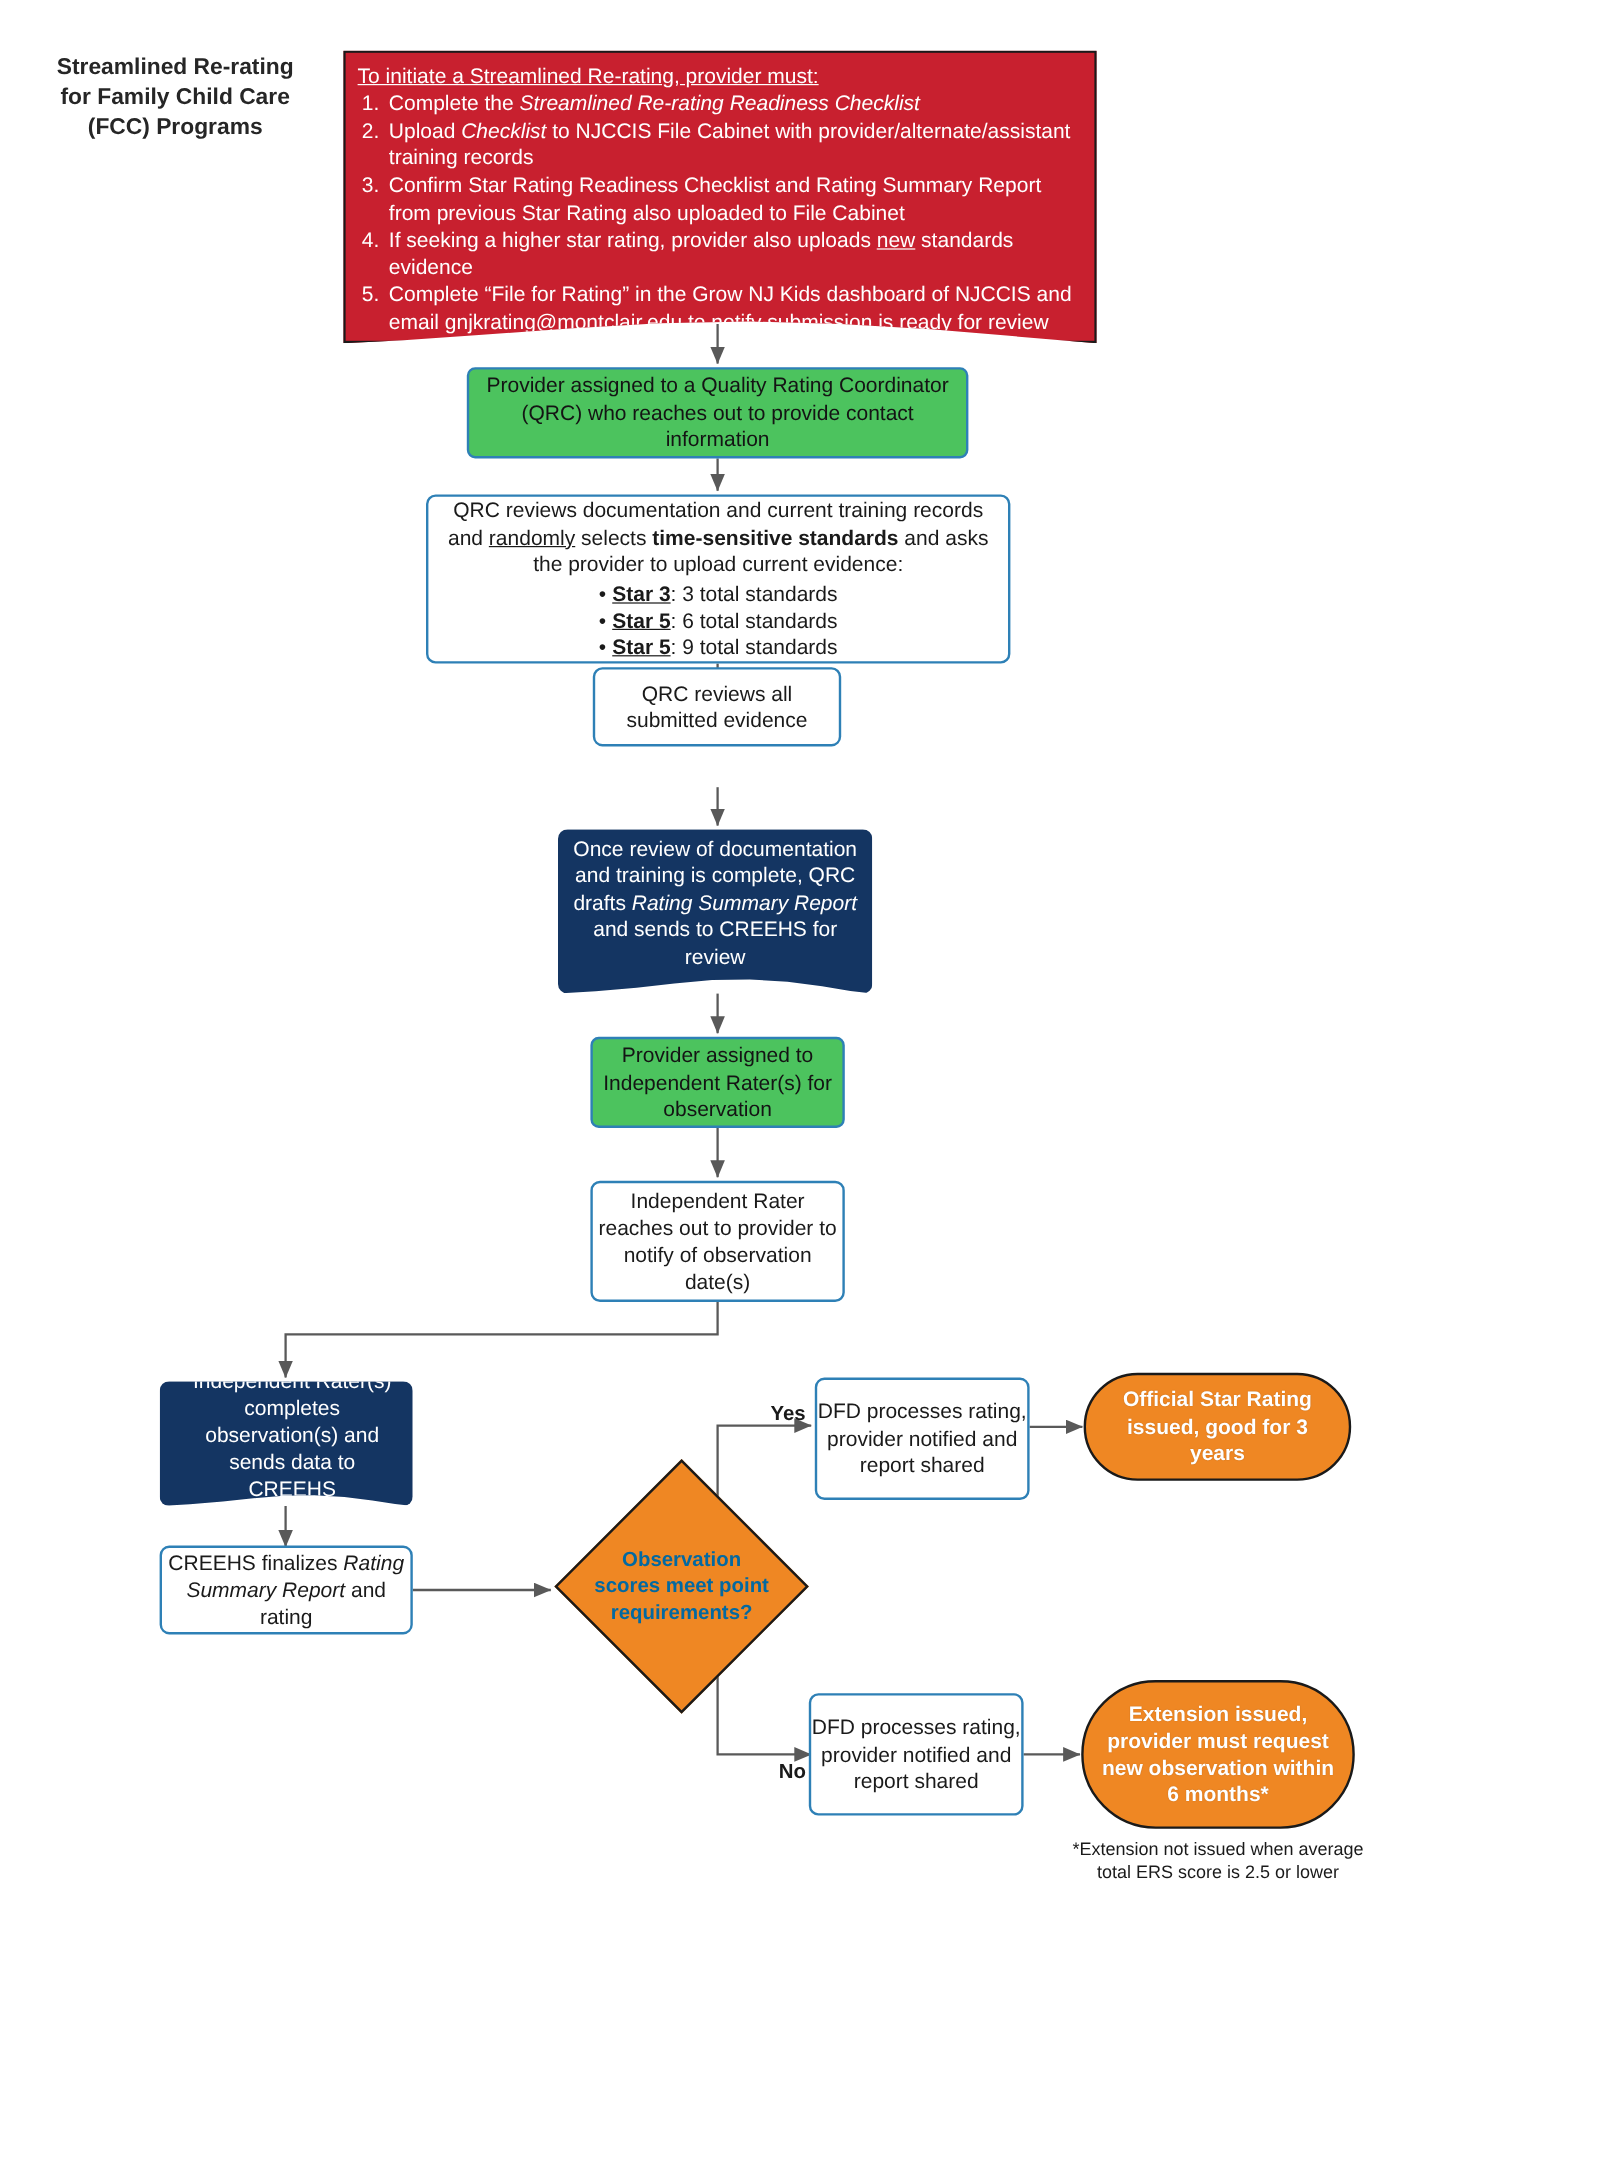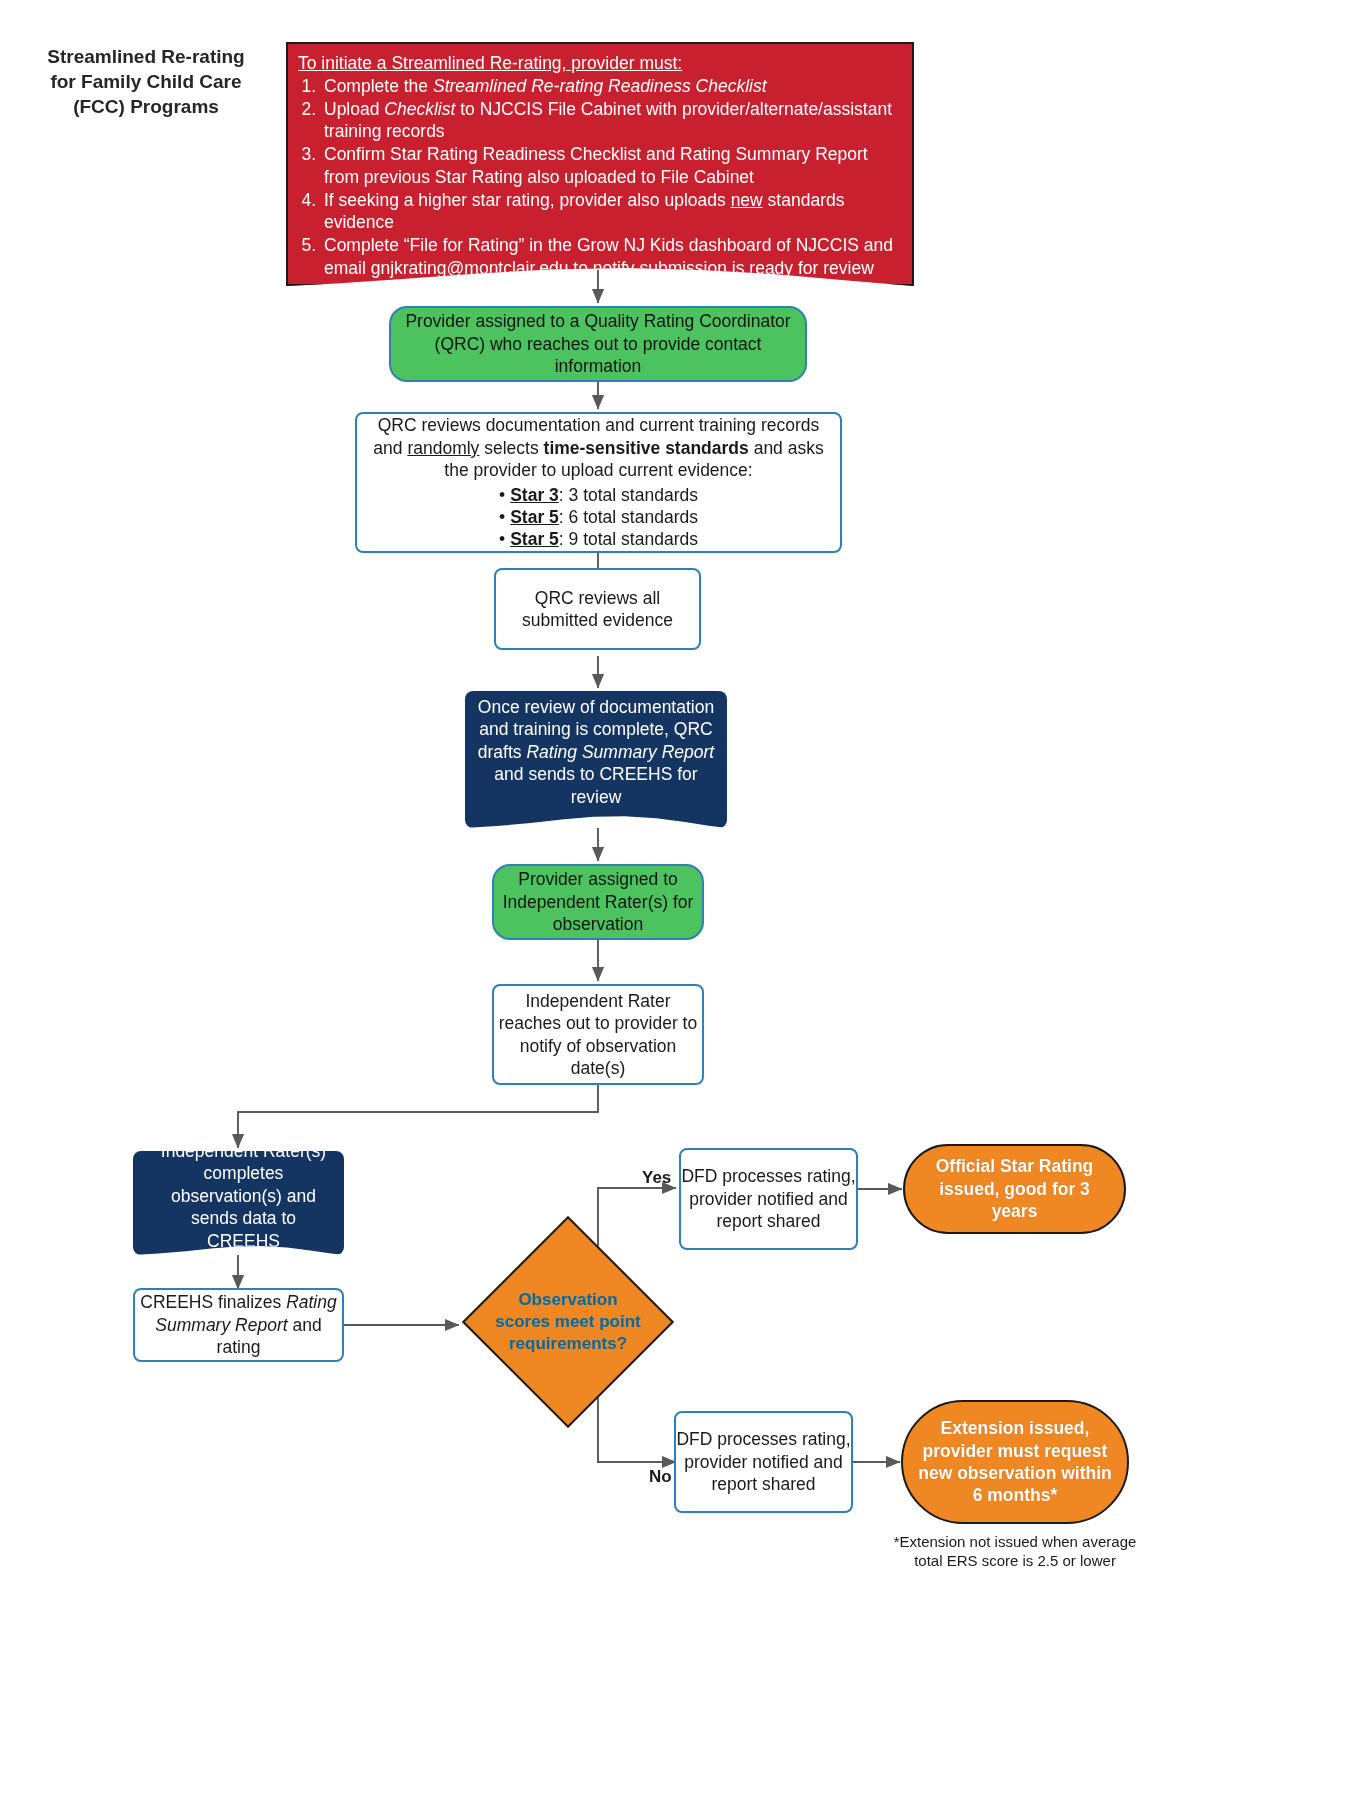--- a/index.html
+++ b/index.html
@@ -71,21 +71,21 @@
   .proc {                       
     background: #ffffff;
     border: 2.2px solid #2e80b6;
     border-radius: 8px;
     font-size: 17.5px;
     color: #1a1a1a;
   }
   .green {
     background: #4cc35e;
     border: 2.2px solid #2e80b6;
-    border-radius: 18px;
+    border-radius: 7px;
     font-size: 17.5px;
     color: #141414;
   }
   .navy {
     background: #143562;
     color: #ffffff;
     font-size: 17.5px;
     border-radius: 8px;
   }
   .navy.doc {
@@ -208,21 +208,21 @@
       </div>
       <div>the provider to upload current evidence:</div>
       <div class="body-list">
         <div><span class="bullet">•</span><b><u>Star 3</u></b><span>: 3 total standards</span></div>
         <div><span class="bullet">•</span><b><u>Star 5</u></b><span>: 6 total standards</span></div>
         <div><span class="bullet">•</span><b><u>Star 5</u></b><span>: 9 total standards</span></div>
       </div>
     </div>
   </div>
 
-  <div class="node proc" style="left:494px; top:568px; width:207px; height:82px;">
+  <div class="node proc" style="left:494px; top:556px; width:207px; height:66px;">
     <div class="inner">QRC reviews all submitted evidence</div>
   </div>
 
   <div class="node navy doc" style="left:465px; top:691px; width:262px; height:137px; padding:5px 12px 20px 12px;">
     <div class="inner">
       <span>Once review of documentation and training is complete, QRC drafts </span><i>Rating Summary Report</i><span> and sends to CREEHS for review</span>
     </div>
   </div>
 
   <div class="node green" style="left:492px; top:864px; width:212px; height:76px;">

